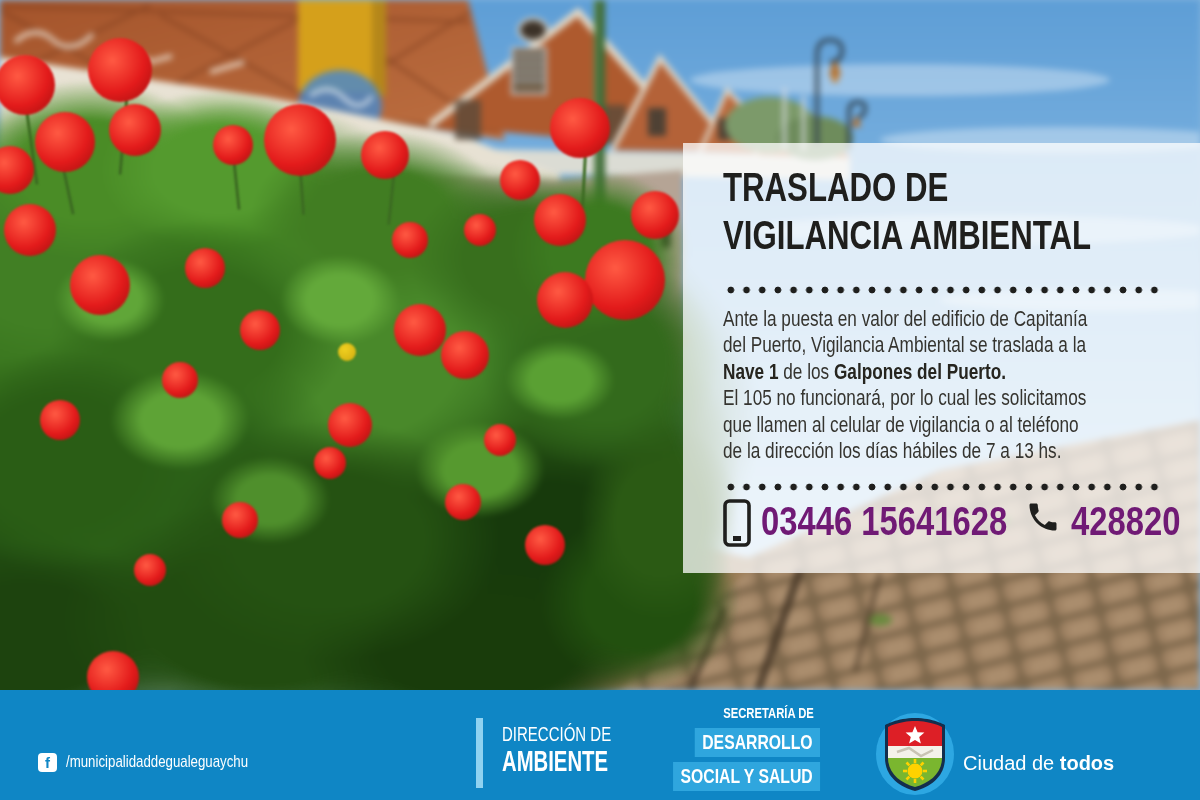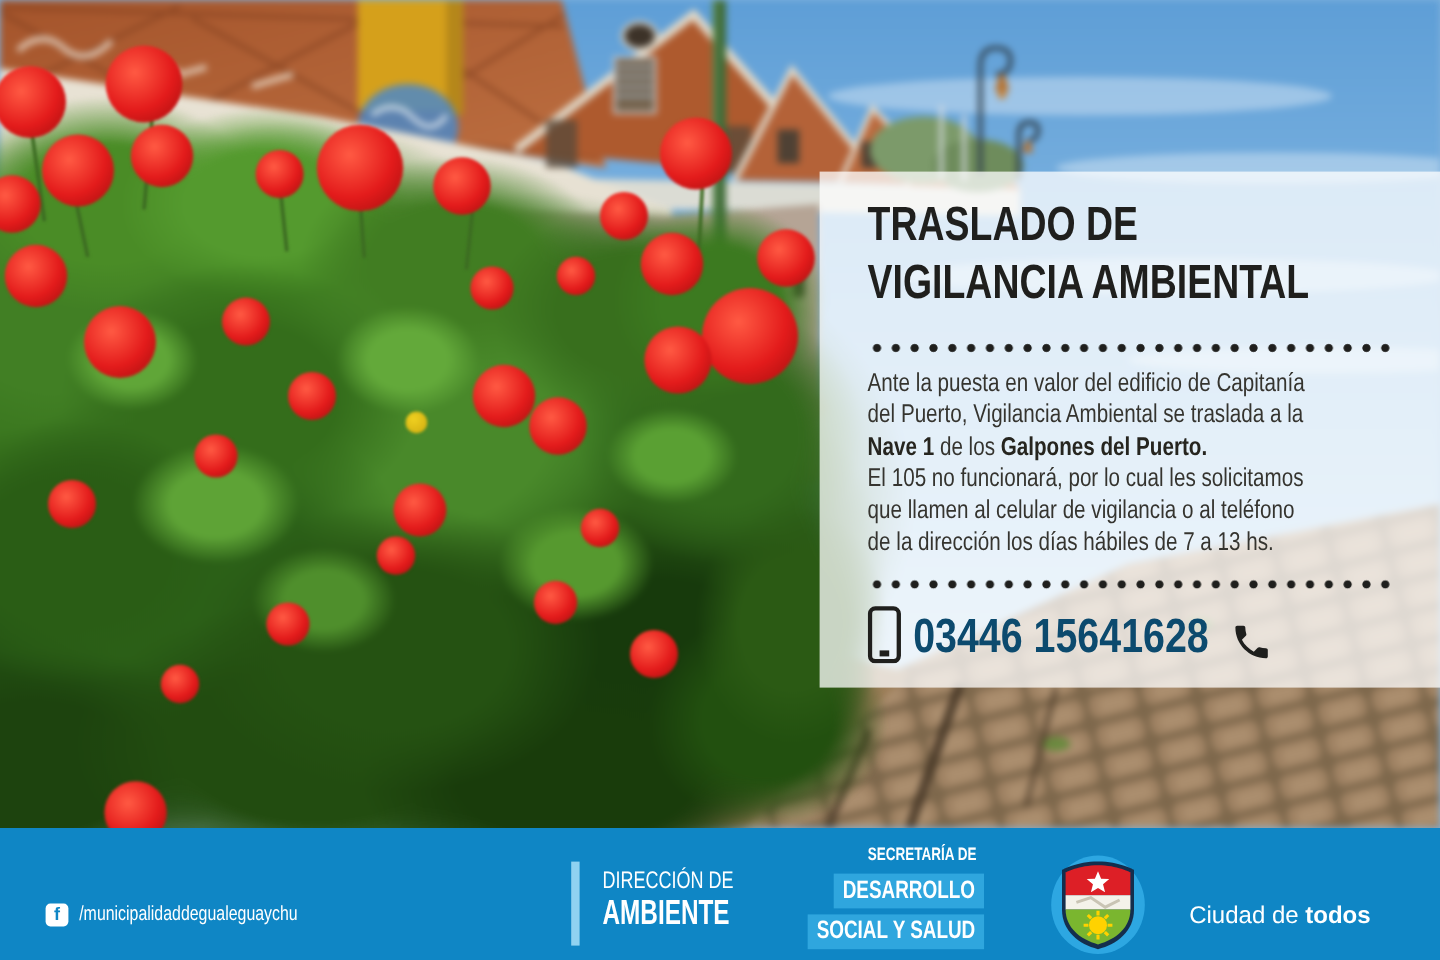--- a/index.html
+++ b/index.html
@@ -26,21 +26,21 @@
   .dots{position:absolute;left:40px;width:438px;height:8px;
         background-image:radial-gradient(circle,#1f1f1d 3.1px,rgba(0,0,0,0) 3.7px);
         background-size:15.7px 8px;background-repeat:repeat-x;}
   .dots.top{top:143px;}
   .dots.bottom{top:340px;}
   .body-text{position:absolute;left:40px;top:163px;width:546px;
          font-size:21.5px;line-height:26.4px;color:#35342f;
          transform:scaleX(.8);transform-origin:0 0;}
   .body-text .line{white-space:nowrap;}
   .body-text .b{font-weight:bold;color:#26251f;}
-  .phones{position:absolute;left:40px;top:356px;height:54px;display:flex;align-items:flex-end;color:#0c4a6e;}
+  .phones{position:absolute;left:40px;top:356px;height:54px;display:flex;align-items:flex-start;color:#701a75;}
   .picon{display:flex;align-items:center;}
   .pnum{display:inline-block;overflow:visible;font-size:40px;font-weight:bold;}
   .pnum .inner{display:inline-block;transform:scaleX(.82);transform-origin:0 50%;white-space:nowrap;}
   .num-mobile{width:242px;margin-left:10px;}
   .num-phone{width:112px;margin-left:10px;}
   .gap-between{width:22px;}
 
   
   .footer{position:absolute;left:0;top:690px;width:1200px;height:110px;z-index:3;color:#fff;}
   .f-abs{position:absolute;}
@@ -54,21 +54,21 @@
   .vbar{left:476px;top:28px;width:7px;height:70px;background:#8fd2f1;}
   .dir-line1{left:502px;top:33px;font-size:20px;transform:scaleX(.75);}
   .dir-line2{left:502px;top:55px;font-size:29px;font-weight:bold;transform:scaleX(.70);}
   .sec-line{right:386px;top:14px;font-size:15px;font-weight:bold;transform:scaleX(.75);}
   .sec-box{right:380px;background:#2fa6de;font-weight:bold;font-size:21px;
            padding:2px 10px 3px;transform:scaleX(.75);}
   .sec-box1{top:38px;}
   .sec-box2{top:72px;}
   .crest{left:875px;top:22px;}
   .city-name{left:963px;top:36px;font-size:23px;font-weight:bold;letter-spacing:.5px;}
-  .city-tag{left:991px;top:62px;font-size:20px;}
+  .city-tag{left:963px;top:62px;font-size:20px;}
   .city-tag .b{font-weight:bold;}
 </style>
 </head>
 <body>
 
 <div class="poster">
 
   <div class="photo">
     <div class="scene-wrap">
       <svg viewBox="0 0 1200 690" preserveAspectRatio="none">
@@ -298,20 +298,21 @@
           <rect x="10" y="37" width="8" height="5" fill="#1f1f1d"></rect>
         </svg>
       </span>
       <span class="pnum num-mobile"><span class="inner">03446 15641628</span></span>
       <span class="gap-between"></span>
       <span class="picon">
         <svg width="36" height="36" viewBox="0 0 24 24">
           <path fill="#1f1f1d" d="M6.62 10.79c1.44 2.83 3.76 5.14 6.59 6.59l2.2-2.2c.27-.27.67-.36 1.02-.24 1.12.37 2.33.57 3.57.57.55 0 1 .45 1 1V20c0 .55-.45 1-1 1-9.39 0-17-7.61-17-17 0-.55.45-1 1-1h3.5c.55 0 1 .45 1 1 0 1.25.2 2.45.57 3.57.11.35.03.74-.25 1.02l-2.2 2.2z"></path>
         </svg>
       </span>
+      <span class="pnum num-phone"><span class="inner">428820</span></span>
     </div>
   </div>
 
   <footer class="footer" id="footer-bar" style="background: rgb(15, 134, 197);">
     <div class="f-abs fb-row">
       <span class="fb-badge">f</span>
       <span class="link-text cond-l">/municipalidaddegualeguaychu</span>
     </div>
 
     <div class="f-abs vbar"></div>

